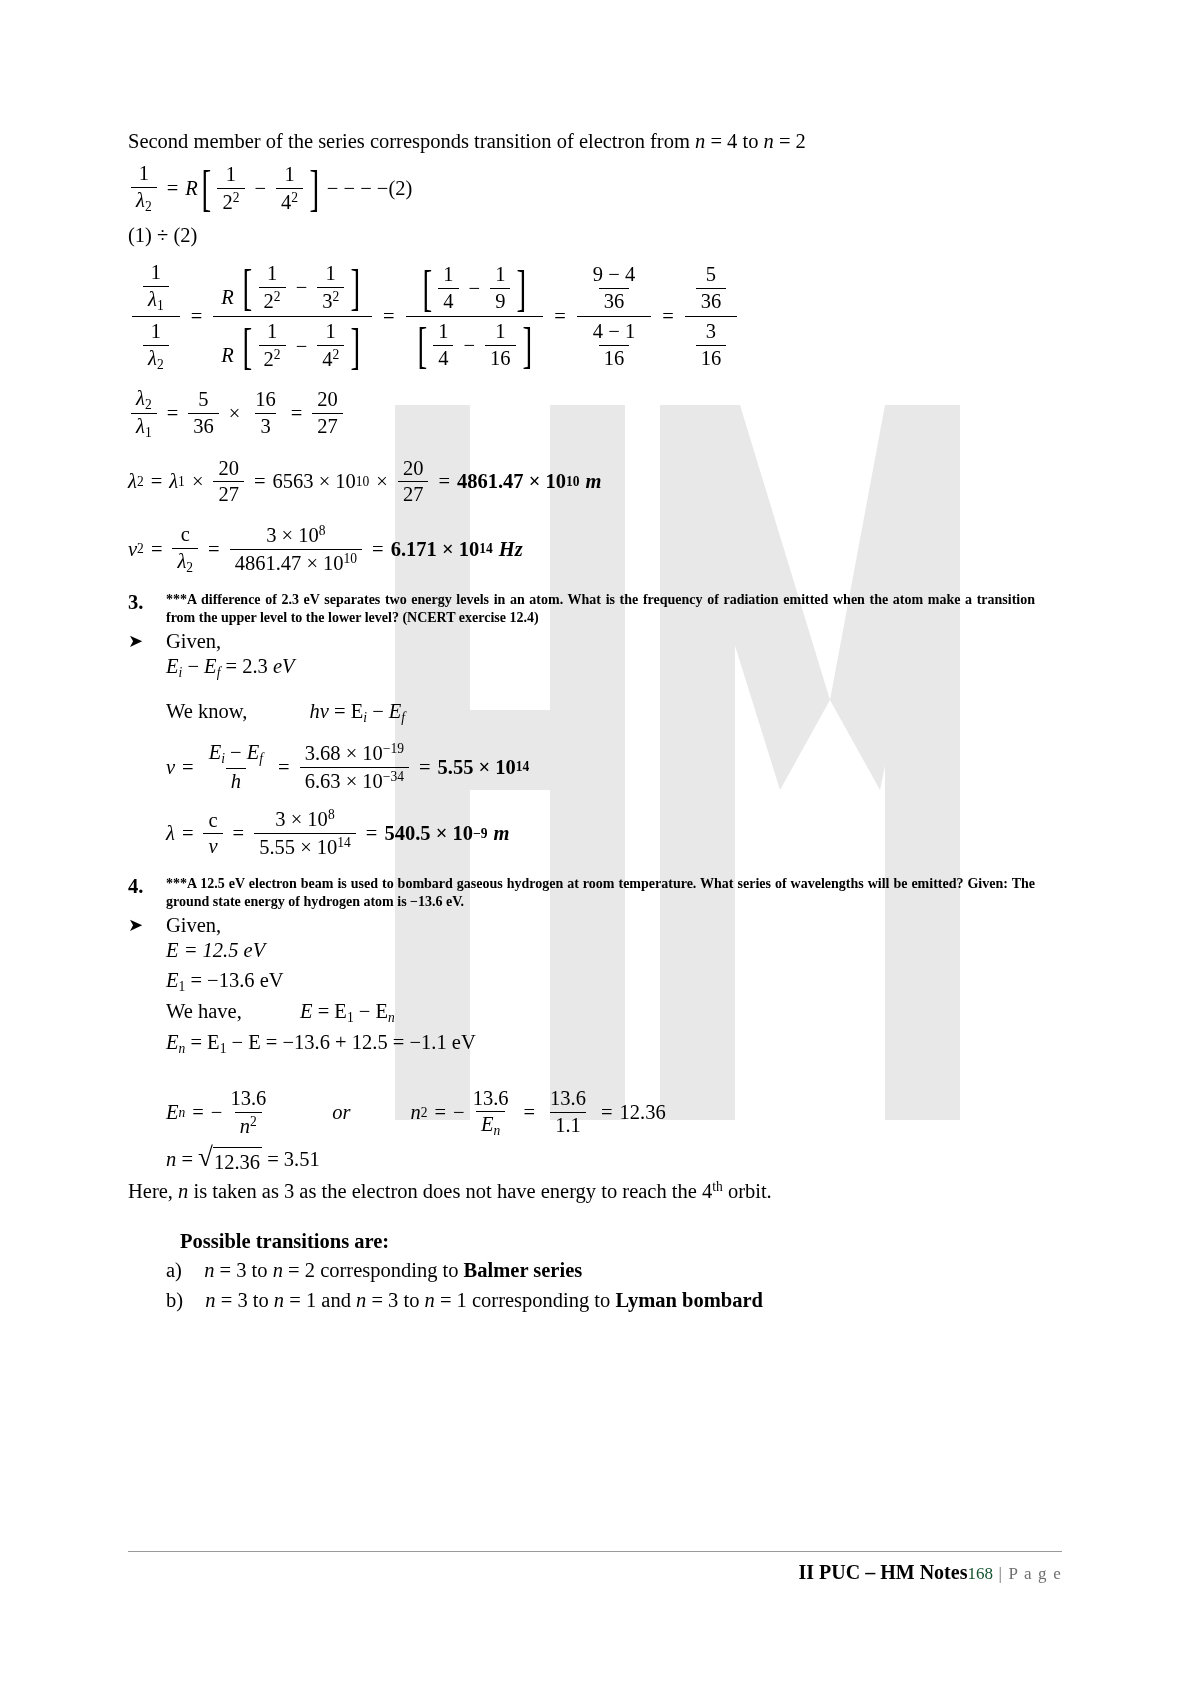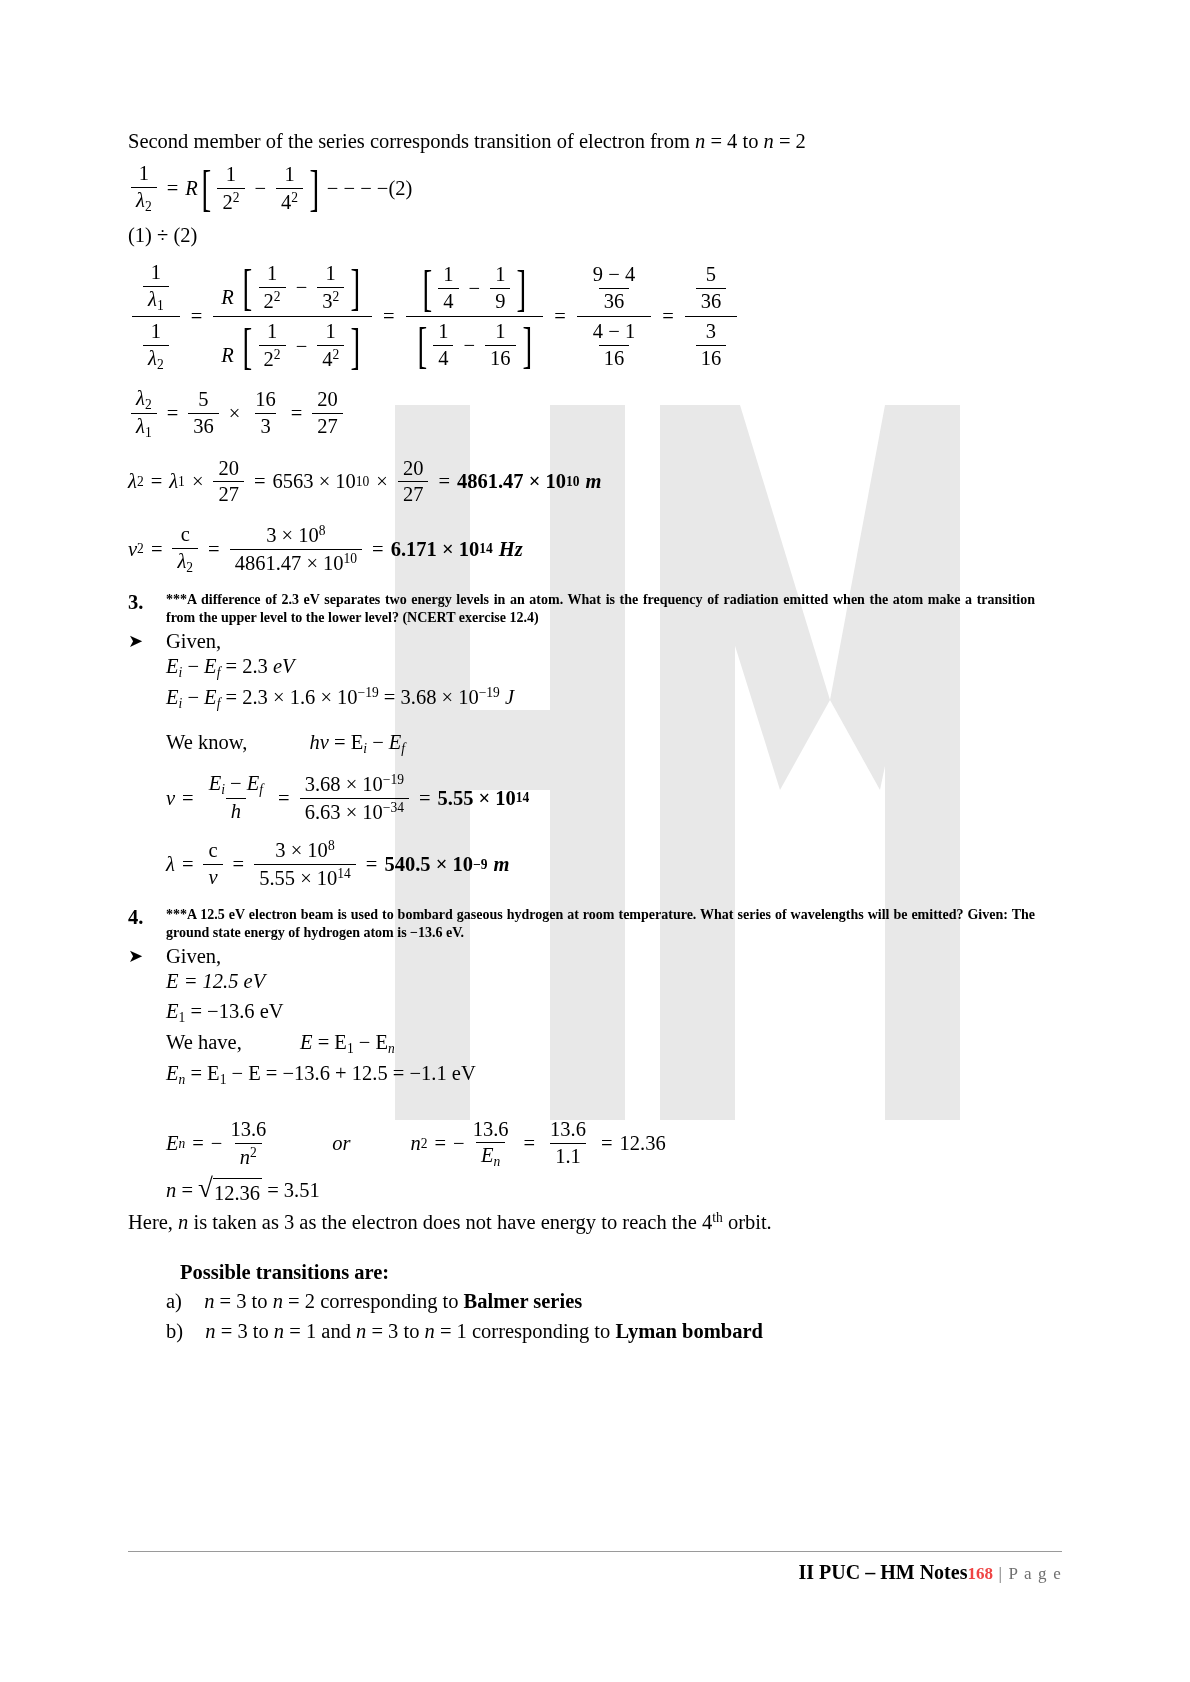--- a/index.html
+++ b/index.html
@@ -94,21 +94,21 @@
     left:128px; right:128px;
     bottom:98px;
     z-index:3;
   }
   .footer .rule { border-top:1.4px solid #9a9a9a; margin-bottom:9px; }
   .footer .frow {
     display:flex; justify-content:flex-end; align-items:baseline;
   }
   .footer .fleft { font-weight:bold; font-size:20px; color:#000; }
   .footer .fright { font-size:17px; color:#6f6f6f; letter-spacing:1.2px; }
-  .footer .fright .pgno { font-weight:bold; color:#ef4444; letter-spacing:0; }
+  .footer .fright .pgno { font-weight:normal; color:#14532d; letter-spacing:0; }
   .sp14 { height:14px; }
   .sp20 { height:20px; }
 </style>
 </head>
 <body>
 
 <svg class="watermark" viewBox="0 0 1190 1682">
   <g fill="#e8e8e8">
     <polygon points="395,405 470,405 470,1120 395,1120"></polygon>
     <polygon points="395,710 625,710 625,790 395,790"></polygon>
@@ -344,23 +344,20 @@
 
   <div class="bullet">
     <div class="bglyph">➤</div>
     <div class="btext">Given,</div>
   </div>
 
   <div class="line indent">
     <span class="mi">E</span><span class="sub">i</span><span> − </span><span class="mi">E</span><span class="sub">f</span><span> = 2.3 </span><span class="mi">eV</span>
   </div>
 
-  <div class="line indent">
-    <span class="mi">E</span><span class="sub">i</span><span> − </span><span class="mi">E</span><span class="sub">f</span><span> = 2.3  × 1.6 × 10</span><span class="sup">−19</span><span> = 3.68 × 10</span><span class="sup">−19</span><span class="mi" style="margin-left:5px">J</span>
-  </div>
 
   <div class="sp14"></div>
 
   <div class="line indent">
     <span>We know,</span>
     <span style="display:inline-block;width:52px"></span>
     <span class="mi">h</span><span class="mi">ν</span><span> = E</span><span class="sub">i</span><span> − </span><span class="mi">E</span><span class="sub">f</span>
   </div>
 
   <div class="mrow indent" style="margin-top:14px">

